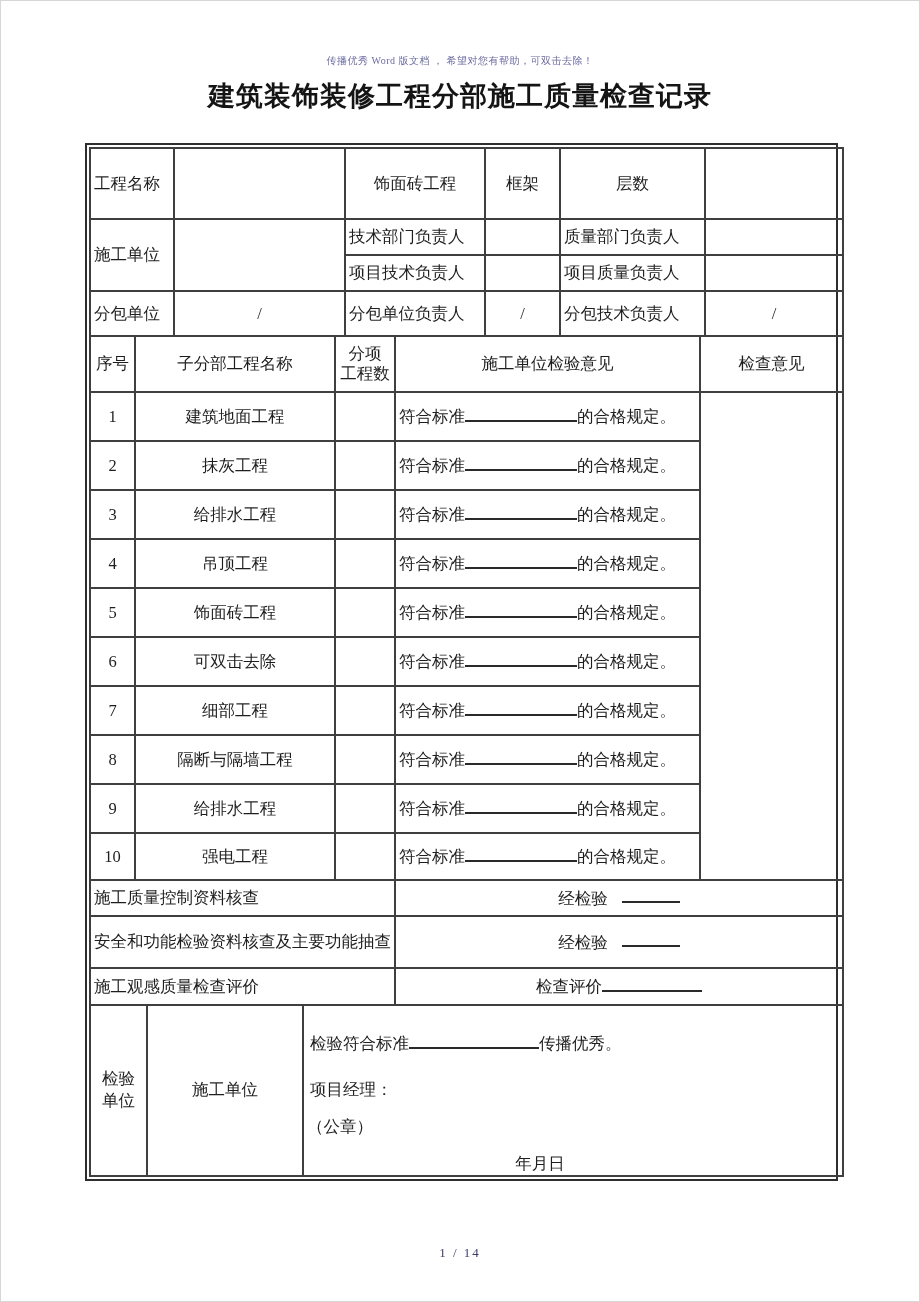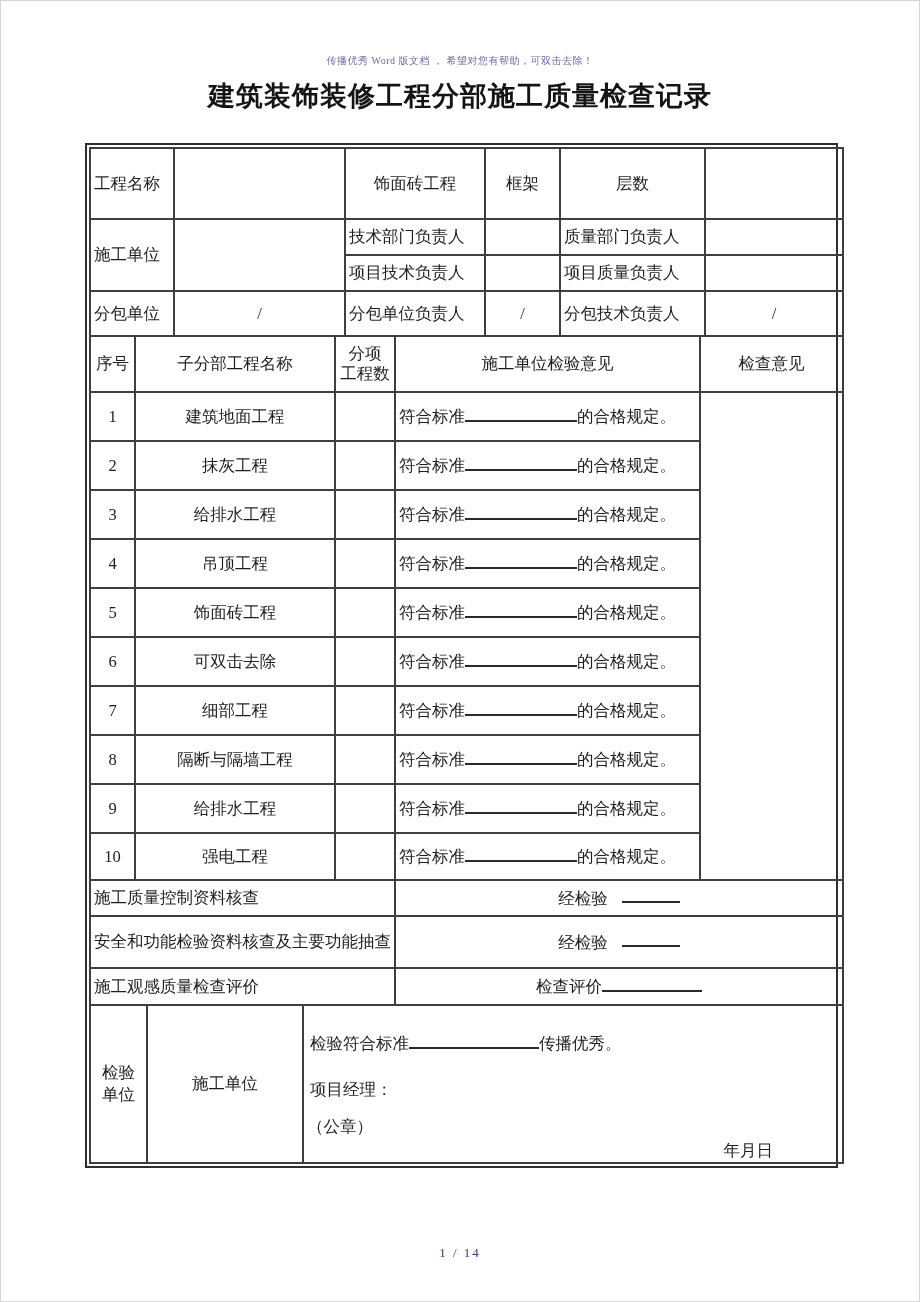--- a/index.html
+++ b/index.html
@@ -61,21 +61,21 @@
   .w112 { width: 112px; }
   .w58  { width: 58px; margin-left: 14px; }
   .w100 { width: 100px; }
   .w130 { width: 130px; }
   .opinion-cell { font-size: 16px; }
   .count-head { line-height: 1.2; padding: 1px 0; margin-top: 32px; }
   .verify-content { padding: 0; }
   .verify-content .statement { margin: 26px 0 0 3px; }
   .verify-content .manager   { margin: 24px 0 0 3px; }
   .verify-content .seal      { margin-top: 15px; text-align: left; padding-right: 60px; }
-  .verify-content .date      { margin-top: 2px;  text-align: right; padding-right: 66px; }
+  .verify-content .date      { margin-top: 15px;  text-align: center; padding-right: 66px; }
   .page-footer {
     position: absolute;
     left: 0; right: 0;
     bottom: 40px;
     text-align: center;
     font-size: 13px;
     color: #3c3c6e;
     letter-spacing: 2px;
   }
 </style>

